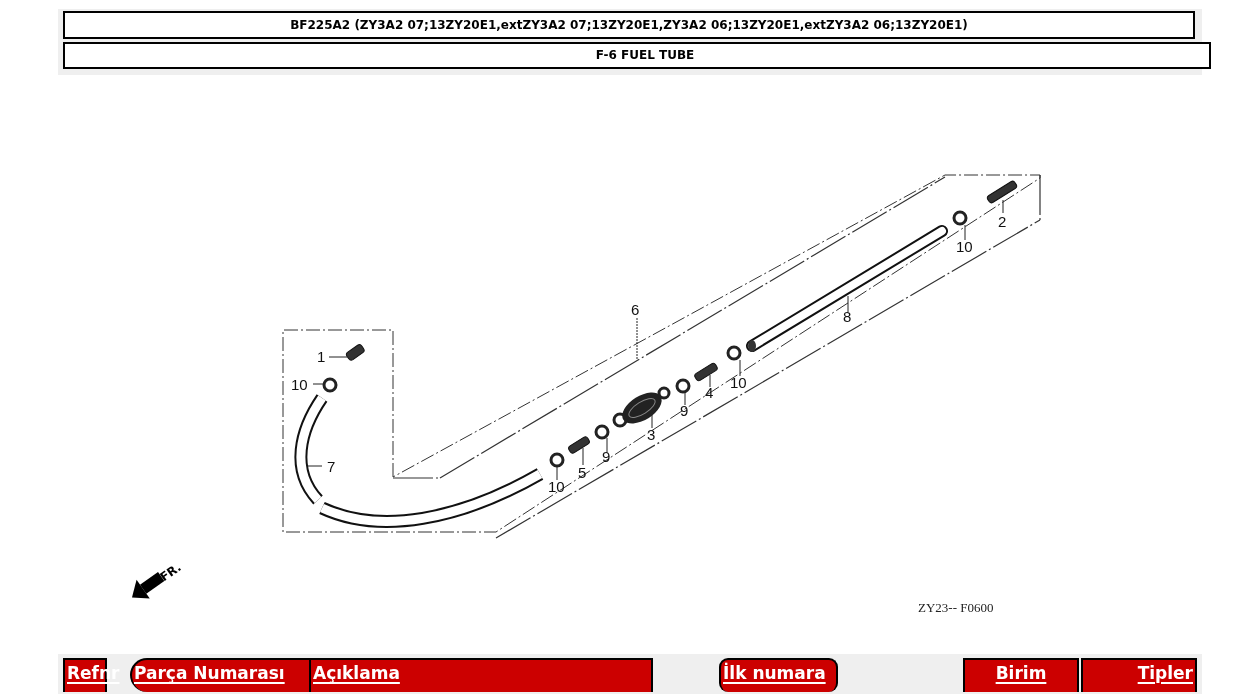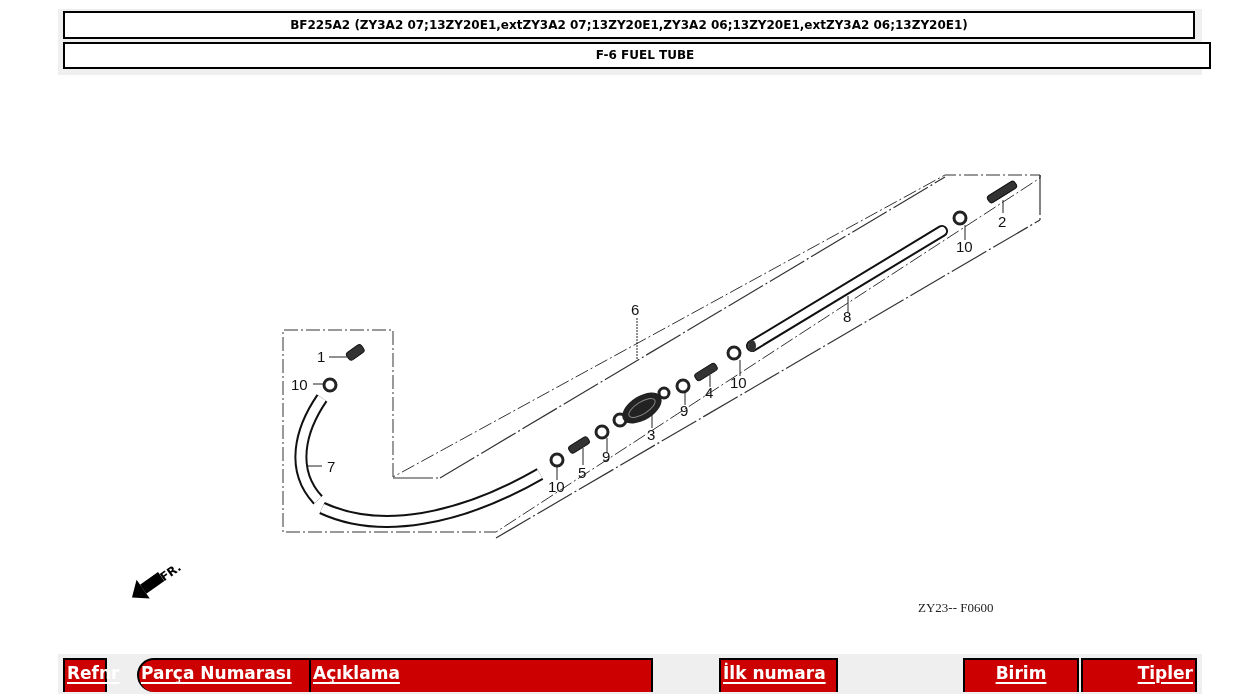--- a/index.html
+++ b/index.html
@@ -128,27 +128,27 @@
     <text class="fr-text" x="160" y="578" transform="rotate(-35 168 574)">FR.</text>
 
     <text class="ref-code" x="918" y="612">ZY23-- F0600</text>
   </svg>
 </div>
 
 <div class="tbl-wrap">
   <div class="th left" style="left:5px; width:44px;">
     <a>Refnr</a>
   </div>
-  <div class="th left" style="left:79px; width:196px;border-radius:17px;">
+  <div class="th left" style="left:72px; width:196px;border-radius:17px;">
     <a>Parça Numarası</a>
   </div>
   <div class="th left" style="left:251px; width:344px;">
     <a>Açıklama</a>
   </div>
-  <div class="th left" style="left:661px; width:119px;">
+  <div class="th left" style="left:661px; width:119px;border-radius:9px;">
     <a>İlk numara</a>
   </div>
   <div class="th left" style="left:782px; width:118px;margin-top:40px;">
     <a>Son</a>
   </div>
   <div class="th center" style="left:905px; width:116px;">
     <a>Birim</a>
   </div>
   <div class="th right" style="left:1023px; width:116px;">
     <a>Tipler</a>

